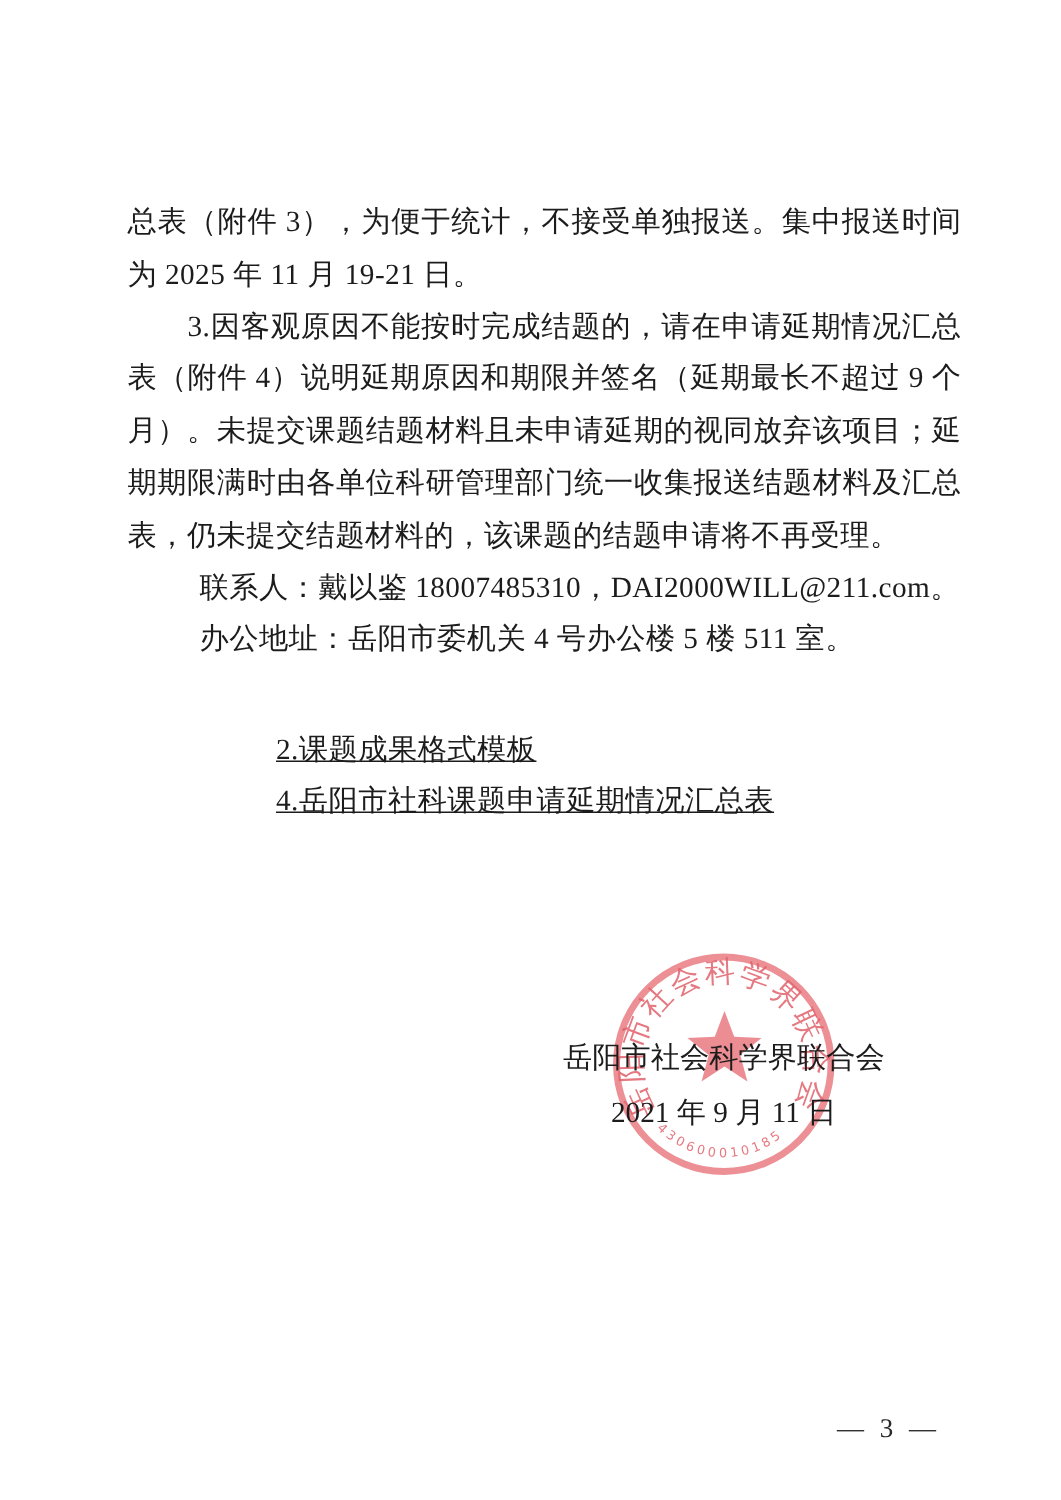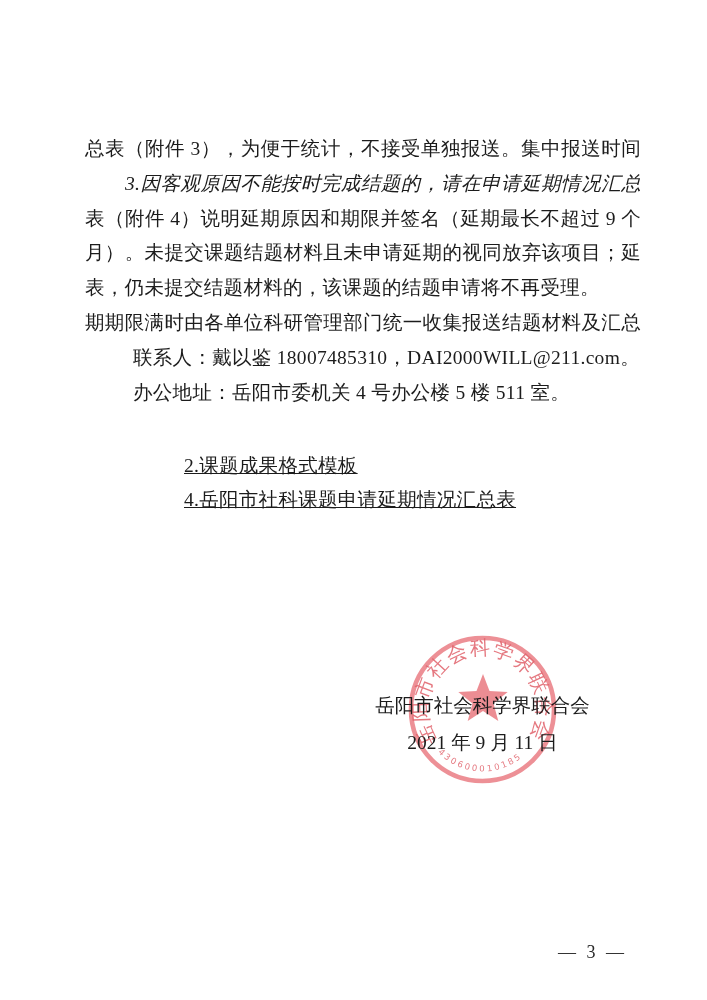--- a/index.html
+++ b/index.html
@@ -7,21 +7,21 @@
     position:relative; width:707px; height:1000px; background:#ffffff;
     font-family:"Liberation Serif","DejaVu Serif",serif;
     color:#1c1c1c; overflow:hidden;
   }
   .doc-body {
     position:absolute; left:85px; top:132px; width:556px;
     font-size:19.5px; line-height:34.8px; letter-spacing:0.3px;
   }
   .line { white-space:nowrap; }
   .line.full { white-space:normal; text-align:justify; text-align-last:justify; }
-  .indent2 { text-indent:40px;font-style:italic; }
+  .indent2 { text-indent:40px; }
   .contact { padding-left:48px; }
   .attachments { margin-top:39px; line-height:33.5px; margin-left:42px; }
   .att-first { white-space:nowrap; }
   .att-item { padding-left:57px; white-space:nowrap;text-decoration:underline; }
   .signature-block {
     position:absolute; top:688px; left:330px; width:305px; z-index:4;
     text-align:center; font-size:19.5px; line-height:36.5px;
   }
   .seal {
     position:absolute; left:395px; top:622px; width:175px; height:175px;
@@ -32,25 +32,26 @@
     font-size:18px; letter-spacing:3px; color:#2a2a2a;
   }
 </style>
 </head>
 <body>
 
 <div class="page">
 
   <div class="doc-body">
     <div class="line full">总表（附件 3），为便于统计，不接受单独报送。集中报送时间</div>
+    <div class="line">为 2025 年 11 月 19-21 日。</div>
     <div class="line full indent2">3.因客观原因不能按时完成结题的，请在申请延期情况汇总</div>
     <div class="line full">表（附件 4）说明延期原因和期限并签名（延期最长不超过 9 个</div>
     <div class="line full">月）。未提交课题结题材料且未申请延期的视同放弃该项目；延</div>
+    <div class="line full">期期限满时由各单位科研管理部门统一收集报送结题材料及汇总</div>
     <div class="line">表，仍未提交结题材料的，该课题的结题申请将不再受理。</div>
-    <div class="line full">期期限满时由各单位科研管理部门统一收集报送结题材料及汇总</div>
     <div class="line contact">联系人：戴以鉴 18007485310，DAI2000WILL@211.com。</div>
     <div class="line contact">办公地址：岳阳市委机关 4 号办公楼 5 楼 511 室。</div>
 
     <div class="attachments">
       <div class="att-item">2.课题成果格式模板</div>
       <div class="att-item">4.岳阳市社科课题申请延期情况汇总表</div>
     </div>
   </div>
 
   <div class="signature-block">

